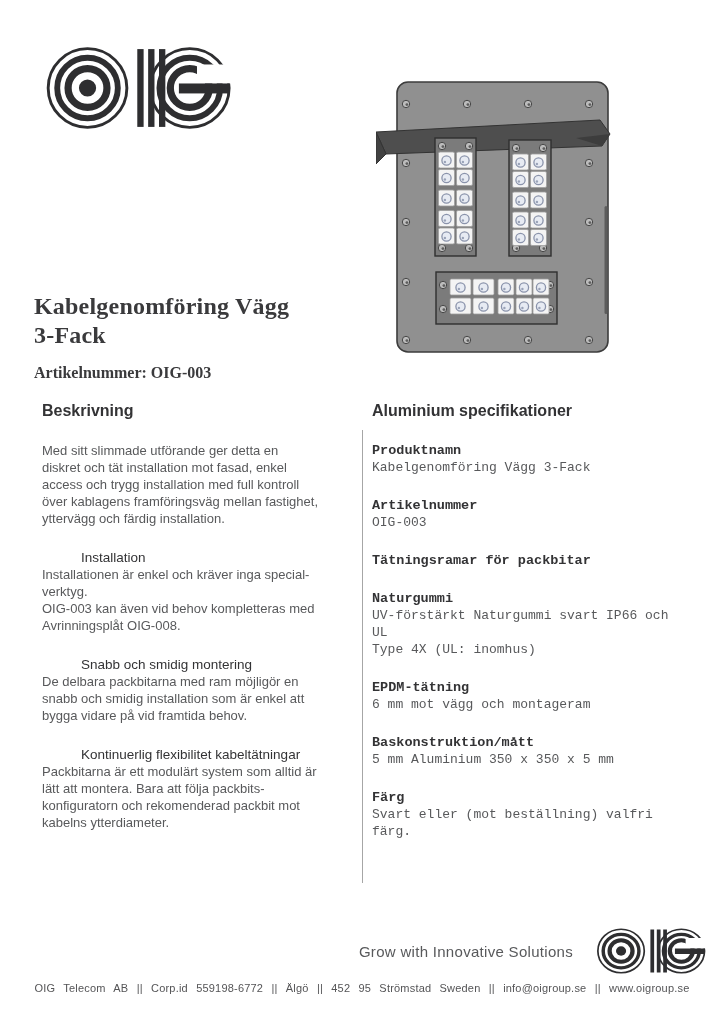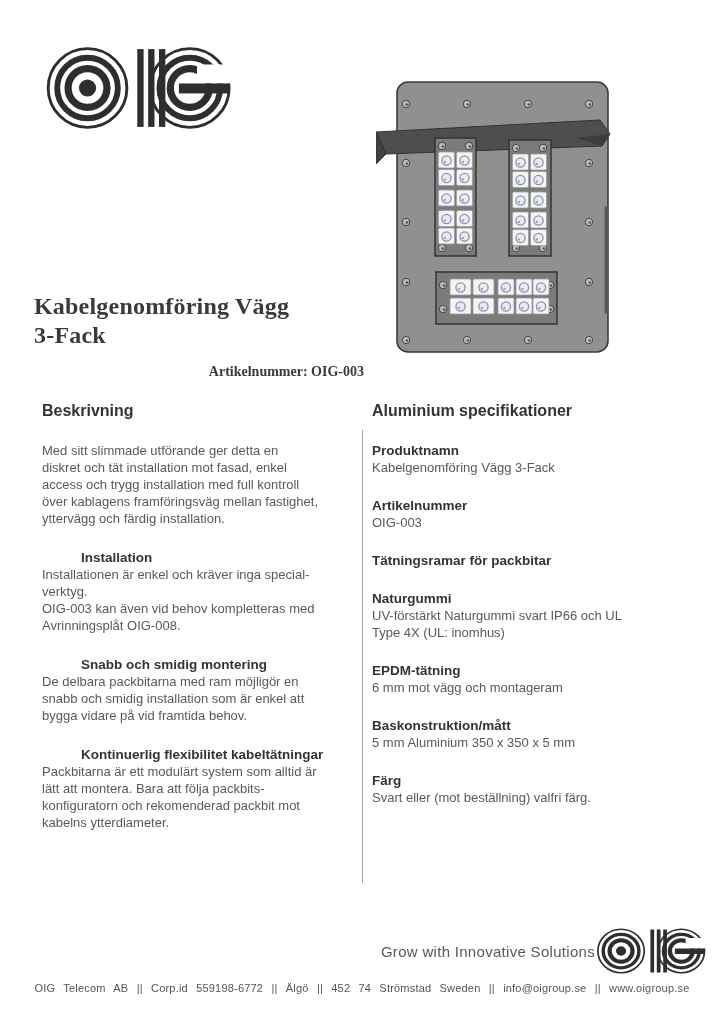--- a/index.html
+++ b/index.html
@@ -8,34 +8,34 @@
     font-family:"Liberation Sans", sans-serif;color:#58595b;overflow:hidden;
     margin:0 auto;
   }
   .logo-header{position:absolute;left:45px;top:42px;}
   .product{position:absolute;left:376px;top:78px;}
   .title-block{position:absolute;left:34px;top:292px;width:330px;font-family:Liberation Serif, serif;}
   .title-block h1{
     margin:0;font-size:24px;line-height:29px;font-weight:bold;color:#3a3a3c;
     white-space:pre-line;letter-spacing:.2px;
   }
-  .article-no{margin-top:14px;font-size:14px;font-weight:bold;color:#3a3a3c;text-align:right;}
+  .article-no{margin-top:14px;font-size:16px;font-weight:bold;color:#3a3a3c;}
   .divider{position:absolute;left:362px;top:430px;width:1px;height:453px;background:#a6a6a6;}
   .col{position:absolute;top:390px;}
   .col-left{left:42px;width:316px;}
   .col-right{left:372px;width:318px;}
   .col h2{margin:11px 0 22px 0;font-size:16px;line-height:19px;font-weight:bold;color:#333335;}
   .body-text{font-size:13px;line-height:17px;white-space:pre-line;color:#58595b;margin:0;}
   .section{margin-top:22px;}
-  .section h3{margin:0;font-size:13.5px;line-height:17px;font-weight:bold;color:#333335;padding-left:39px;}
+  .section h3{margin:0;font-size:13.5px;line-height:17px;font-weight:normal;color:#333335;padding-left:39px;}
   .intro{margin-bottom:5px;}
-  .spec{margin-bottom:21px;}
+  .spec{margin-bottom:21px;font-family:Liberation Mono, monospace;}
   .spec-label{font-size:13.5px;line-height:17px;font-weight:bold;color:#333335;}
   .spec-value{font-size:13px;line-height:17px;white-space:pre-line;color:#58595b;}
-  .footer-brand{position:absolute;top:926px;right:16px;display:flex;align-items:center;gap:1px;}
+  .footer-brand{position:absolute;top:926px;right:16px;display:flex;align-items:center;gap:23px;}
   .tagline{font-size:15px;color:#58595b;letter-spacing:.3px;}
   .footer-info{
     position:absolute;top:982px;left:0;width:724px;text-align:center;
     font-size:11px;color:#545456;word-spacing:5px;letter-spacing:.2px;
   }
 </style>
 </head>
 <body>
 
 <div class="page">
@@ -234,15 +234,15 @@
       </div>
   </div>
 
   <div class="footer-brand">
     <span class="tagline">Grow with Innovative Solutions</span>
     <svg width="112" height="50" viewBox="0 0 210 100" preserveAspectRatio="none" aria-hidden="true">
       <use href="#oig-mark"></use>
     </svg>
   </div>
 
-  <div class="footer-info">OIG Telecom AB || Corp.id 559198-6772 || Älgö || 452 74 Strömstad Sweden || info@oigroup.se || www.oigroup.se</div>
+  <div class="footer-info">OIG Telecom AB || Corp.id 559198-6772 || Älgö || 452 95 Strömstad Sweden || info@oigroup.se || www.oigroup.se</div>
 
 </div>
 
 </body></html>

